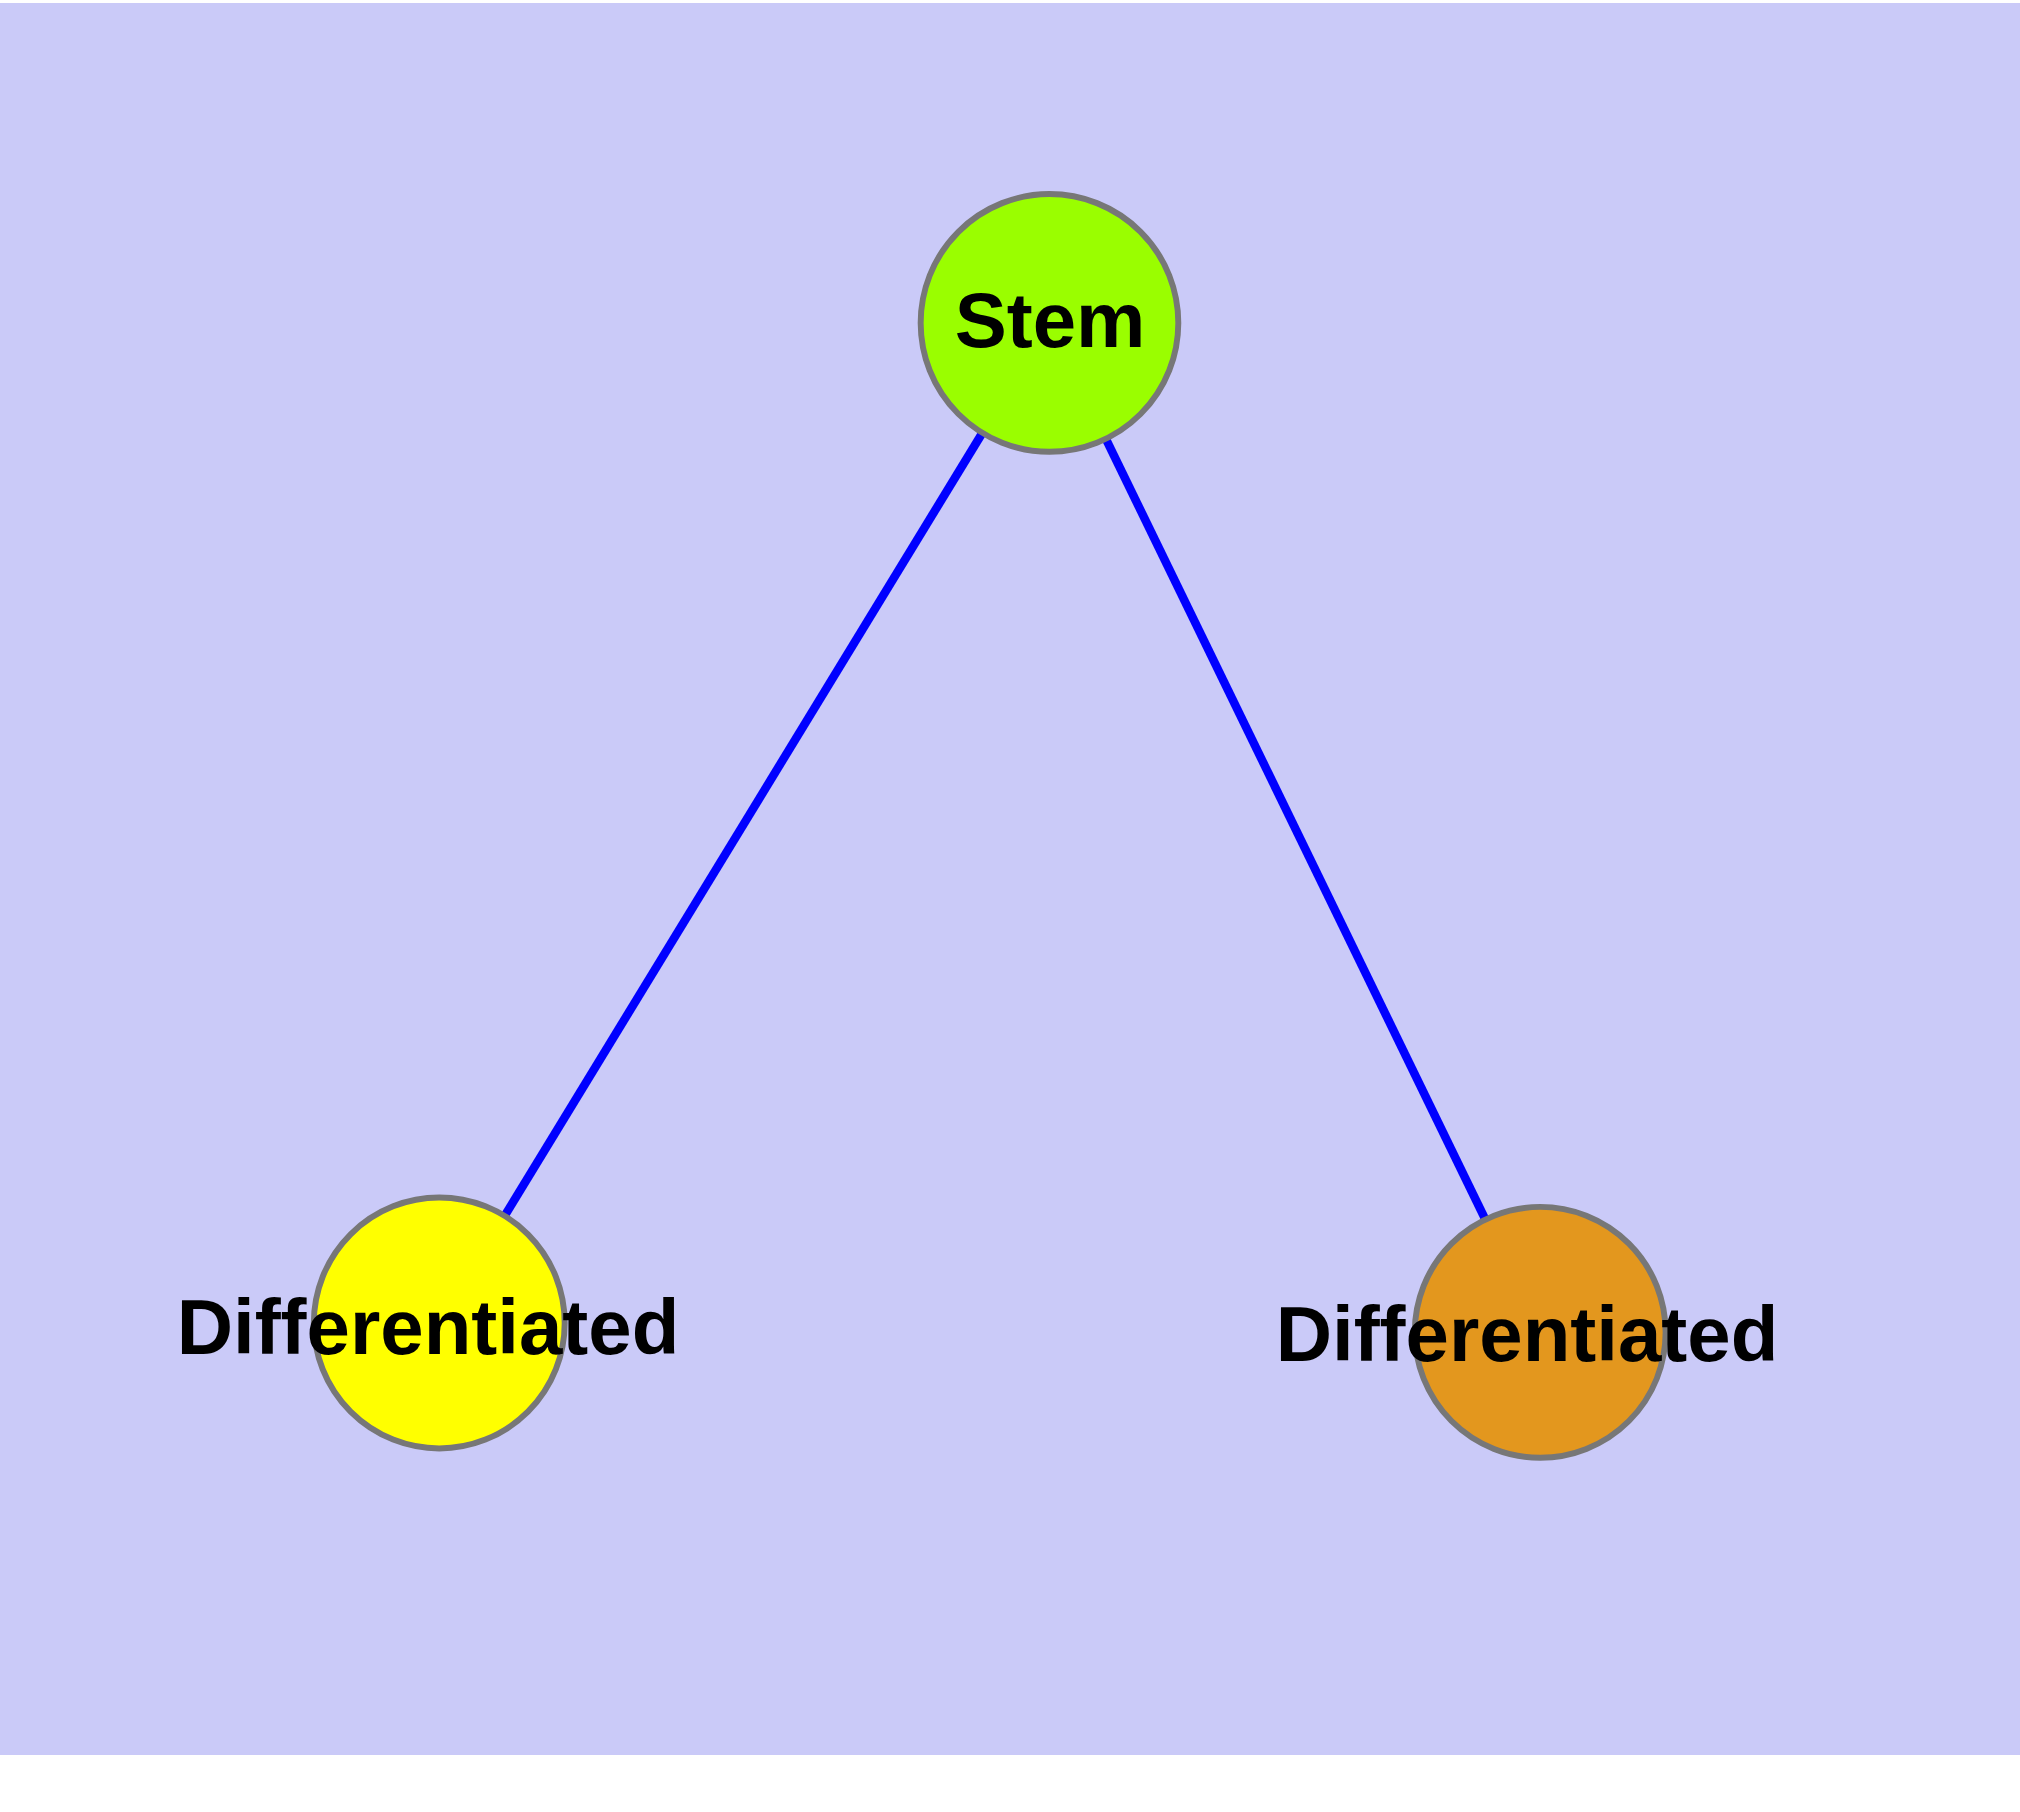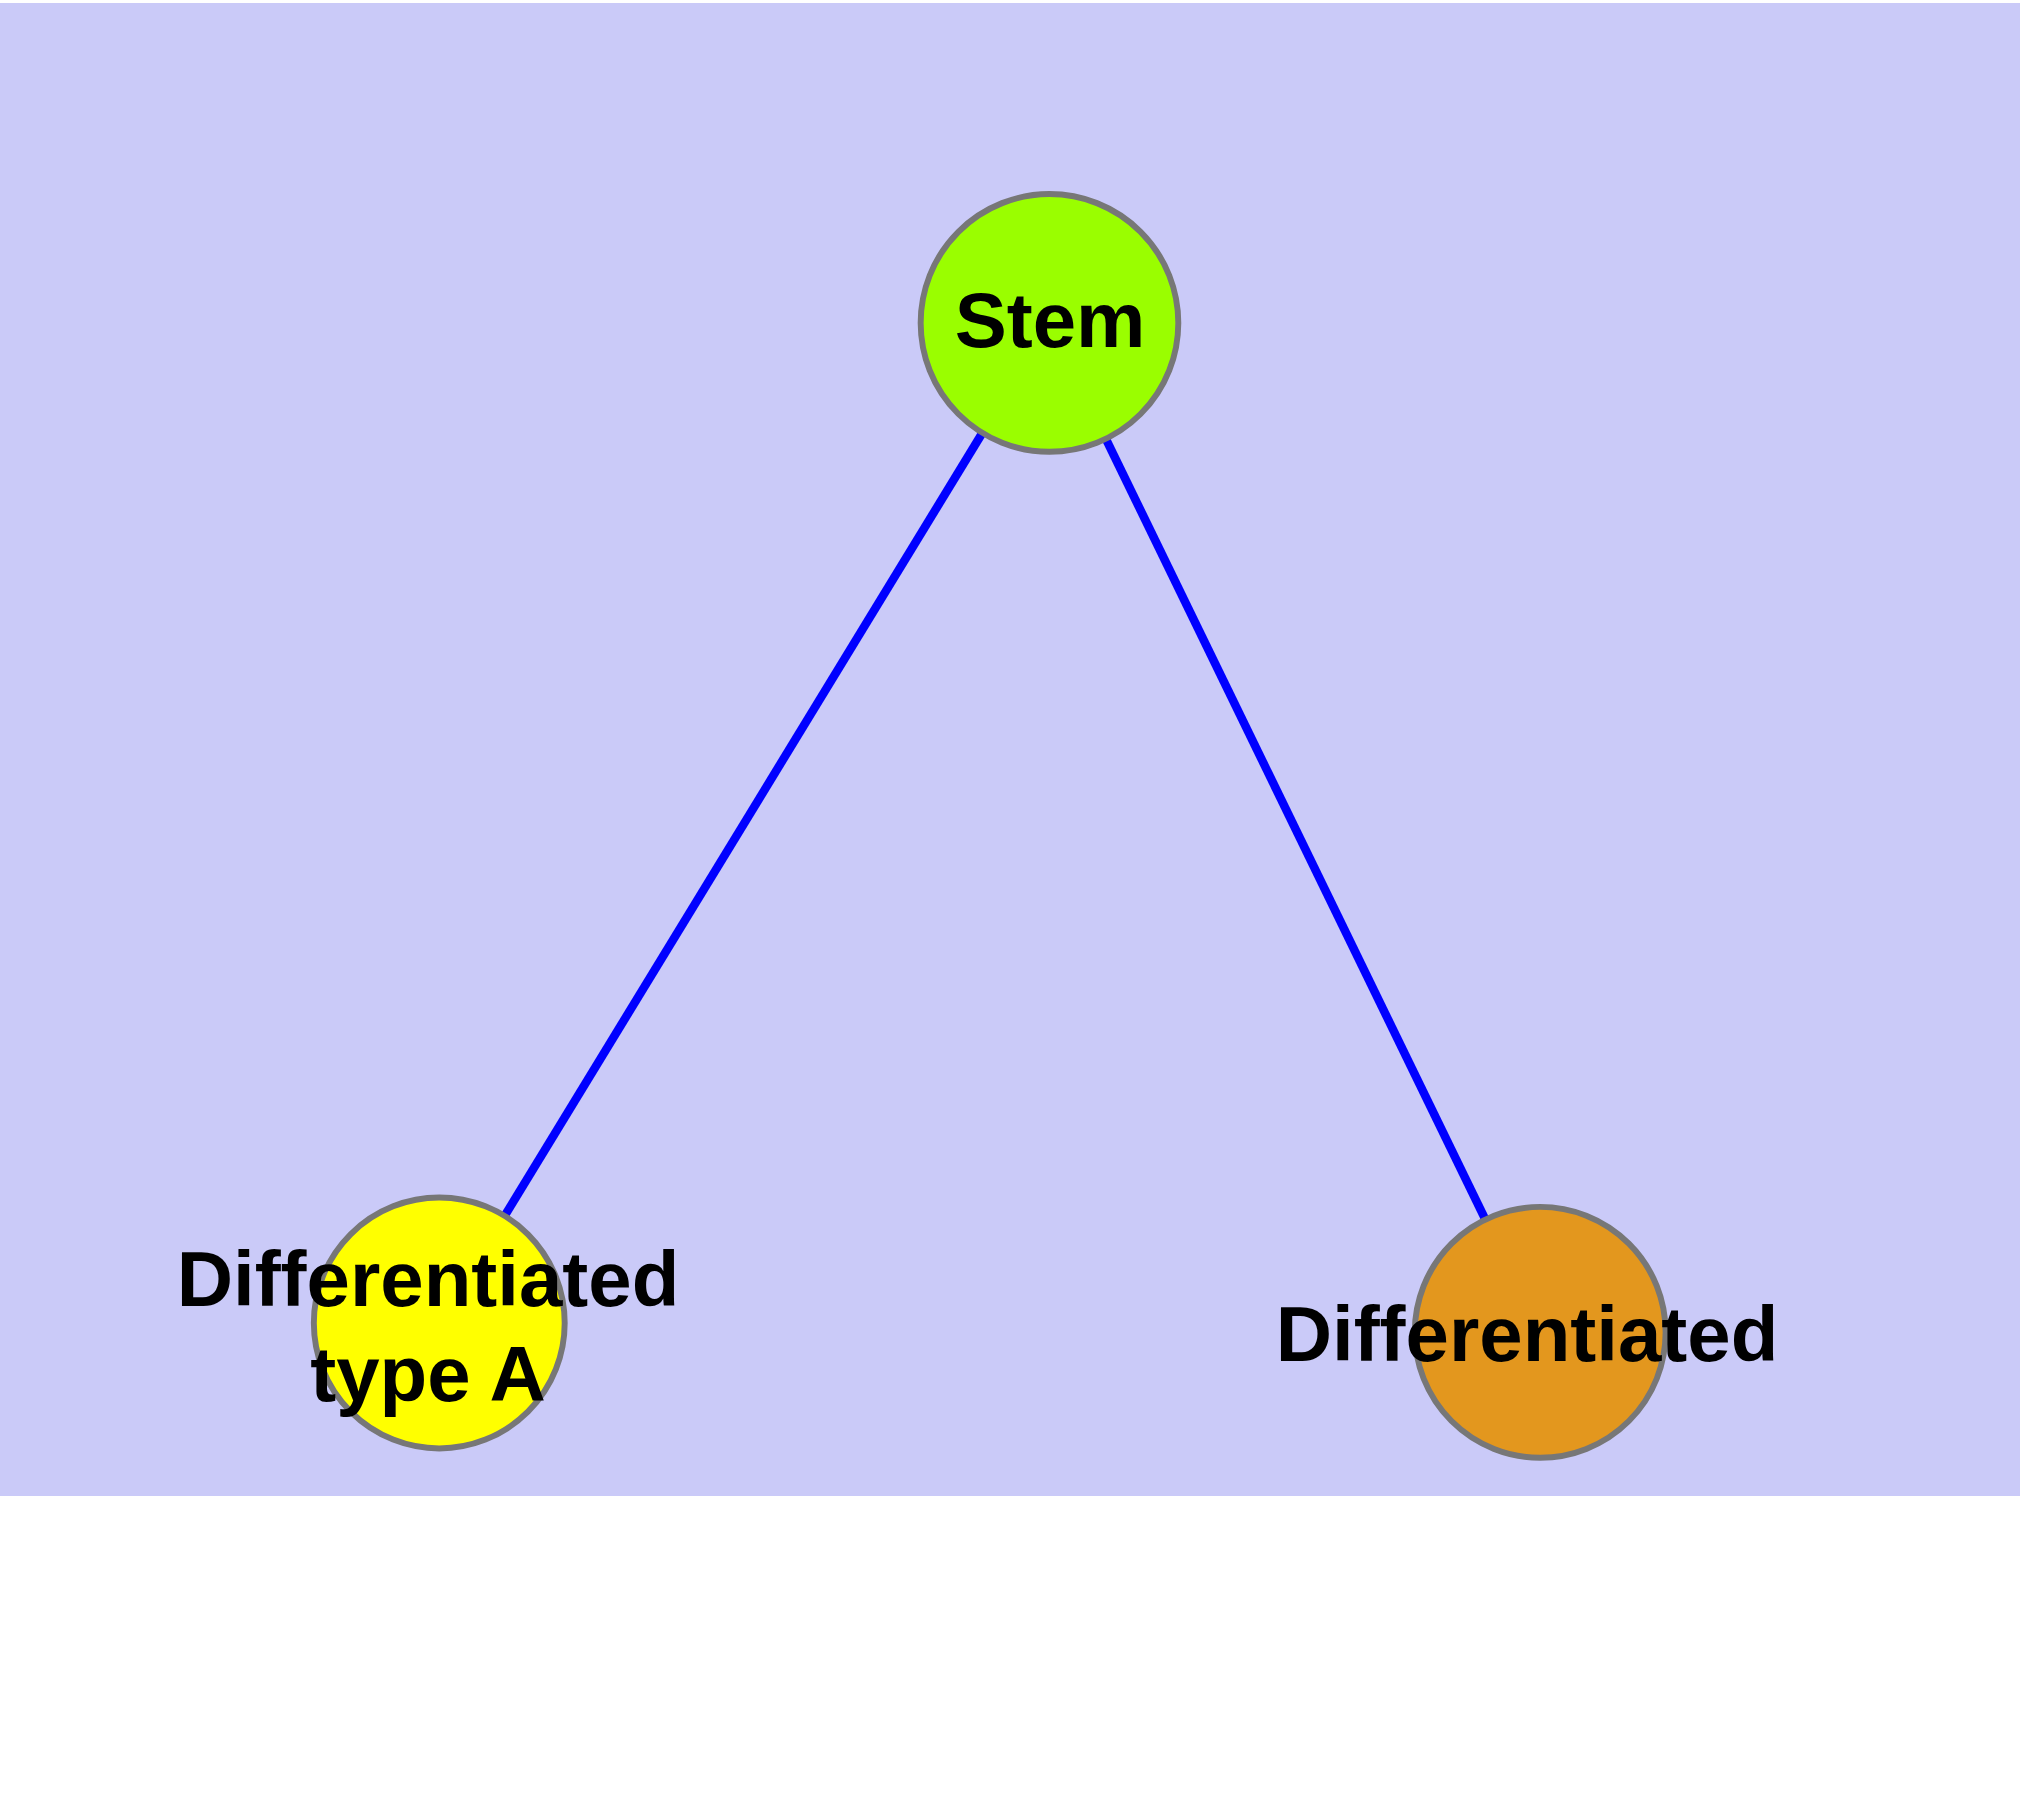--- a/index.html
+++ b/index.html
@@ -3,21 +3,21 @@
 <meta charset="utf-8">
 <style>
   html, body {
     margin: 0;
     padding: 0;
     background: #ffffff;
   }
   #canvas {
     position: relative;
     width: 2021px;
-    height: 1496px;
+    height: 1755px;
     background: #CACAF8;
     overflow: hidden;
     font-family: "Liberation Sans", sans-serif;
   }
   
   #top-strip {
     position: absolute;
     top: 0; left: 0;
     width: 100%;
     height: 2.5px;
@@ -70,21 +70,20 @@
 
     <circle class="node-circle" cx="1817" cy="1572" r="148" fill="#E3971E" stroke="#777777"></circle>
   </svg>
 
   <div id="label-stem" class="node-label">
     <span>Stem</span>
   </div>
 
   <div id="label-type-a" class="node-label">
     <span>Differentiated</span>
-    <span>type A</span>
   </div>
 
   <div id="label-type-b" class="node-label">
     <span>Differentiated</span>
   </div>
 
   <div id="top-strip"></div>
 </div>
 
 

